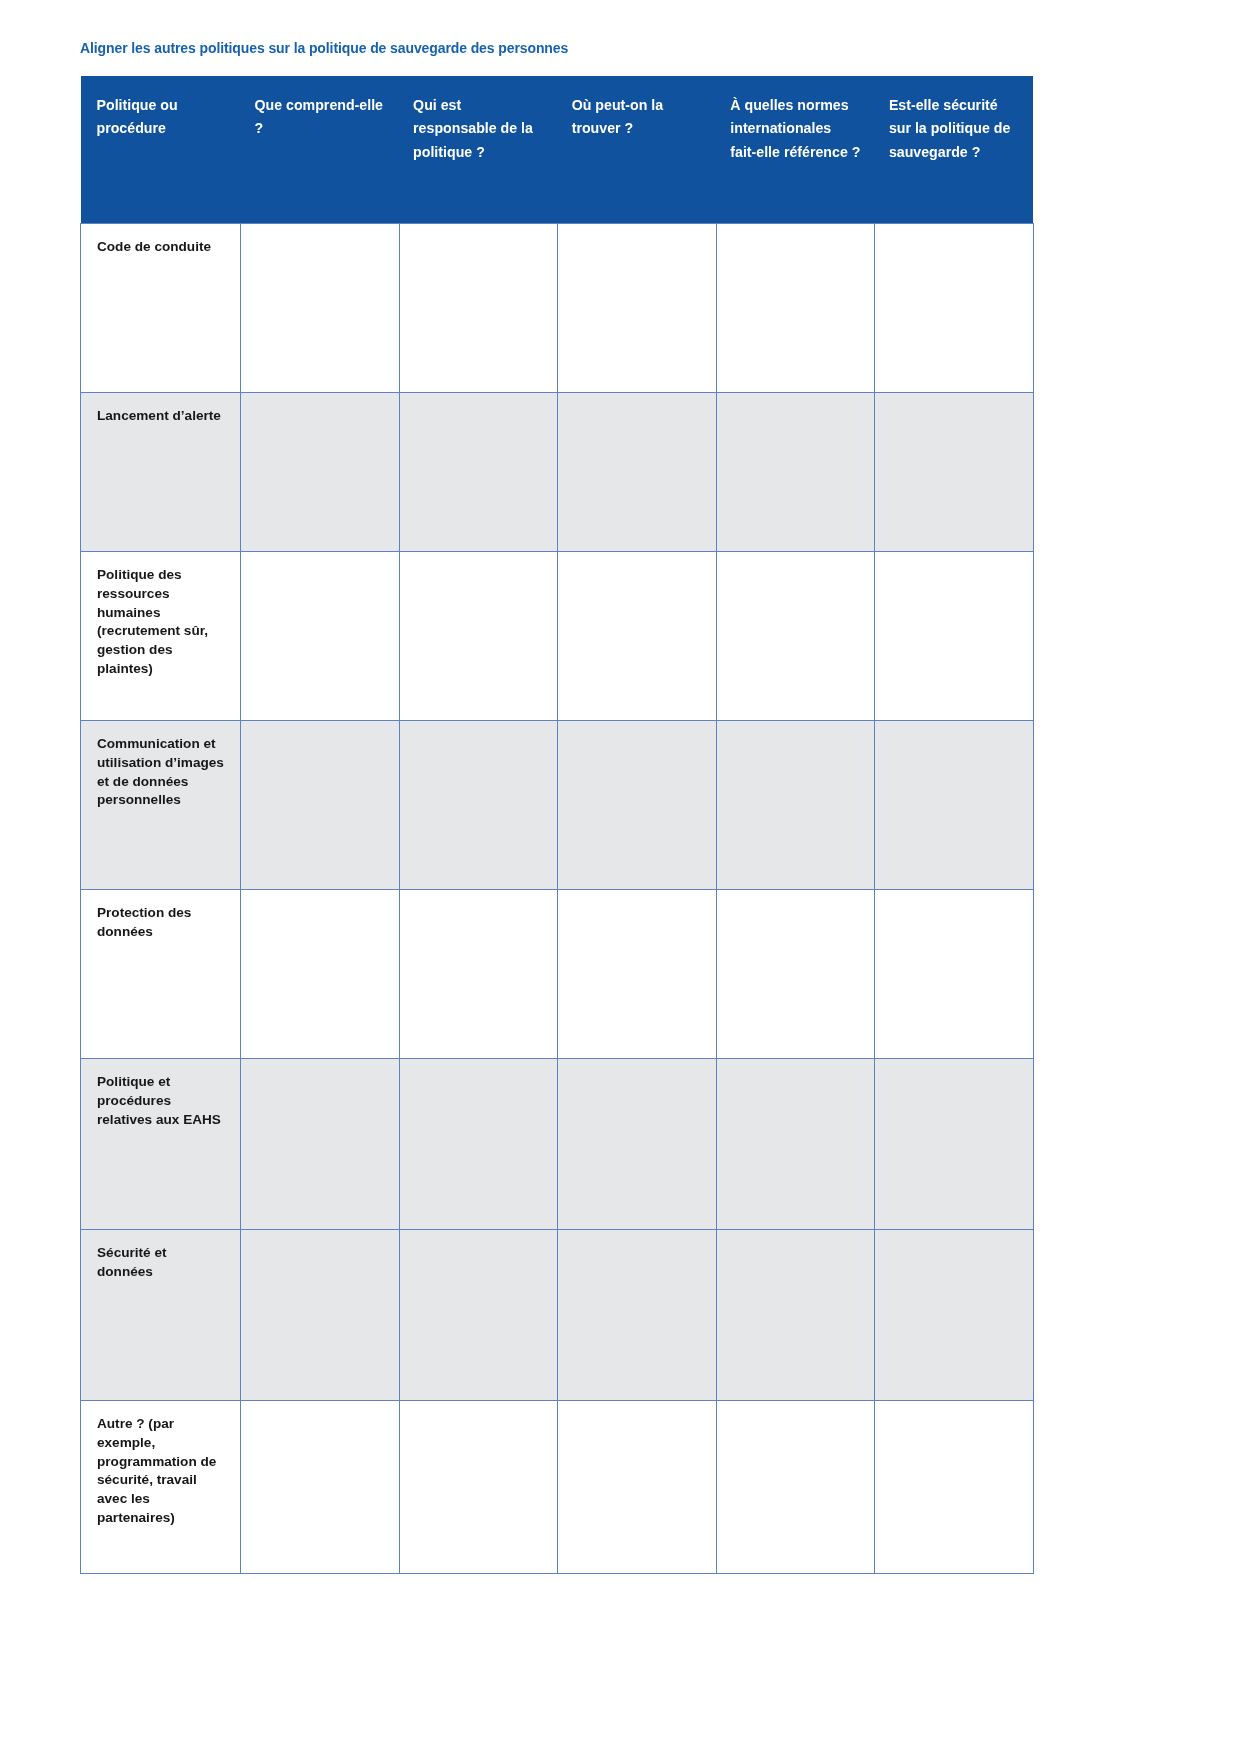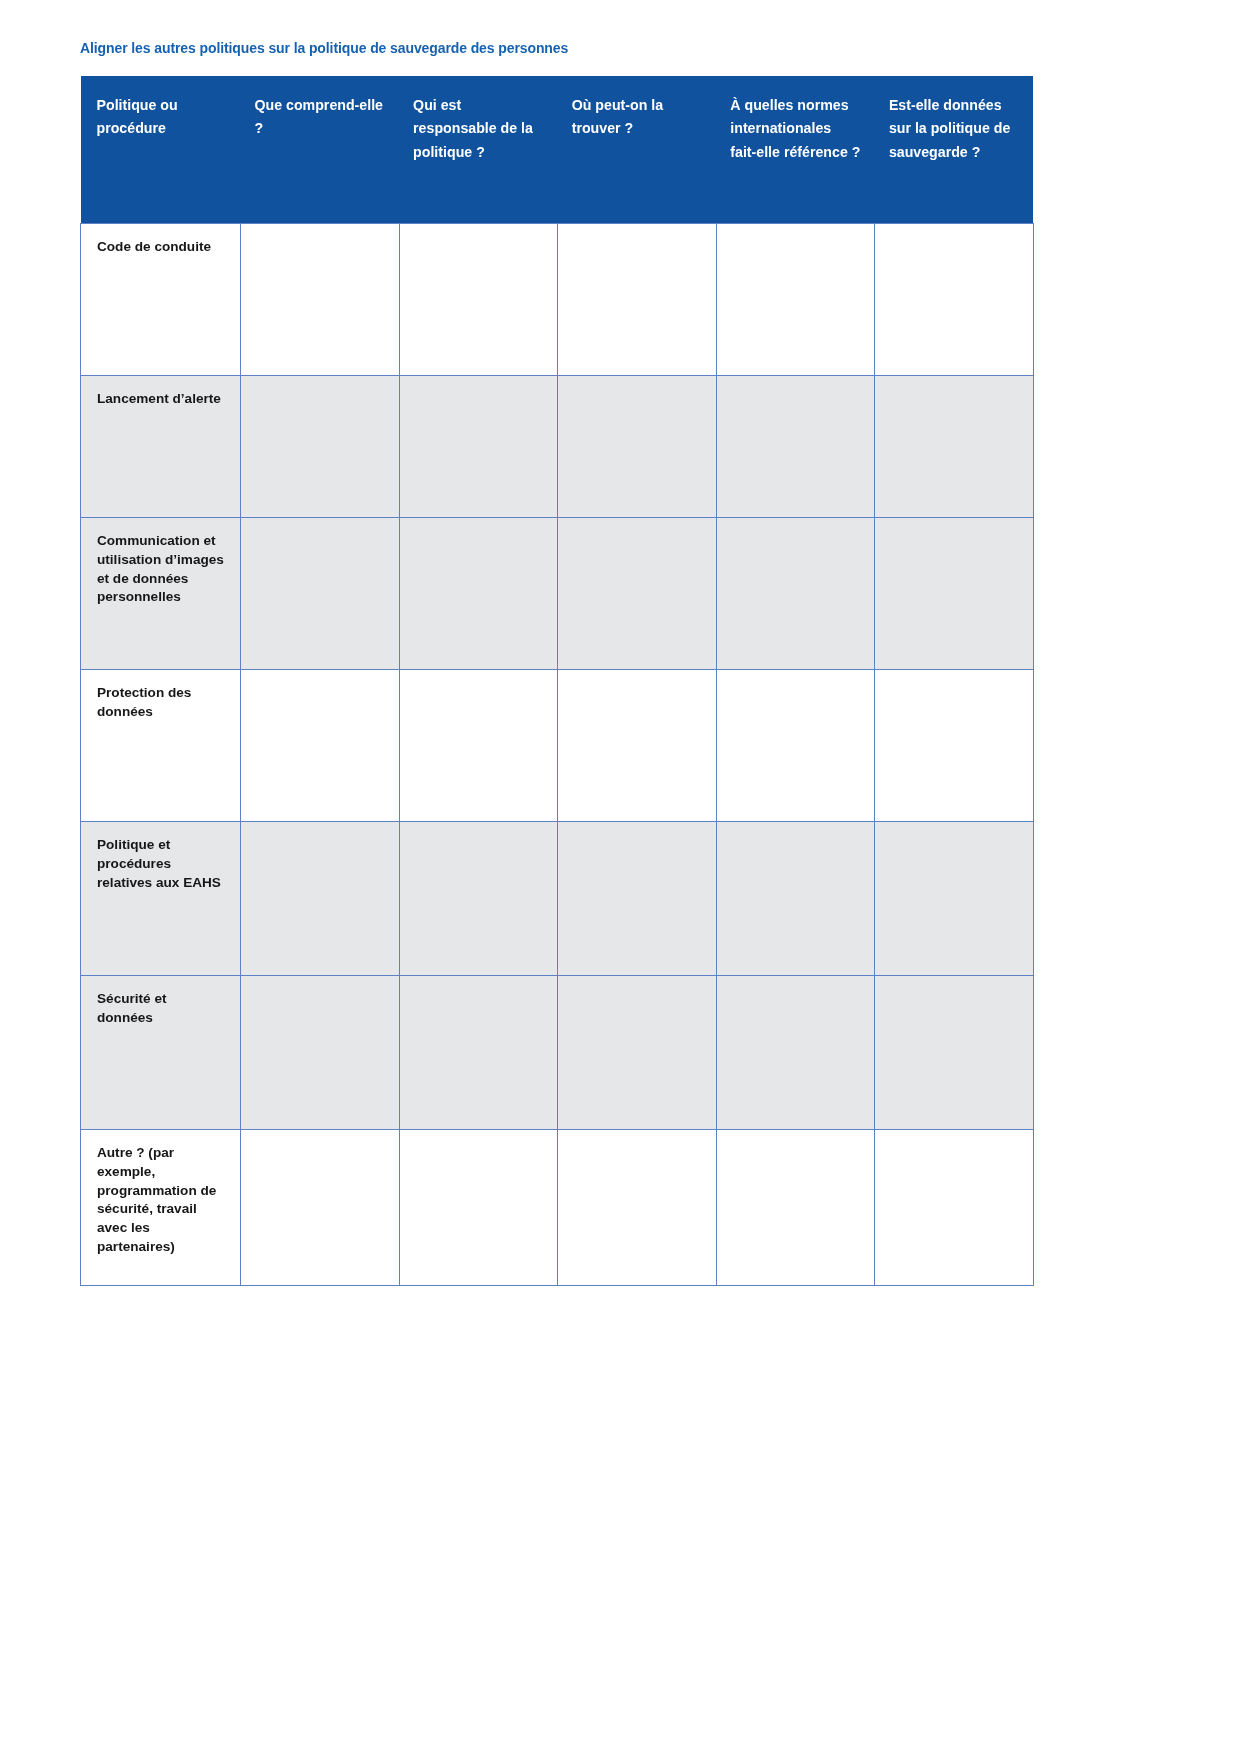--- a/index.html
+++ b/index.html
@@ -56,21 +56,21 @@
   tbody td {
     border: 1px solid #5D81C4;
     vertical-align: top;
     padding: 0;
     background: #ffffff;
   }
   tbody tr.alt td {
     background: #E6E7E9;
   }
   tbody td.policy-cell {
-    padding: 14px 14px 1px 16px;
+    padding: 14px 14px 18px 16px;
     font-size: 13.6px;
     font-weight: bold;
     color: #171717;
     line-height: 1.38;
   }
   tbody td.blank-cell { padding: 0; }
 
   tbody tr.r0 td { height: 136px; }
   tbody tr.r1 td { height: 126px; margin-left: 7px; }
   tbody tr.r2 td { height: 136px; }
@@ -98,21 +98,21 @@
       <col class="c-data">
     </colgroup>
 
     <thead>
       <tr>
         <th class="hdr-first">Politique ou procédure</th>
         <th>Que comprend-elle ?</th>
         <th>Qui est responsable de la politique ?</th>
         <th>Où peut-on la trouver ?</th>
         <th>À quelles normes internationales fait-elle référence ?</th>
-        <th>Est-elle données sur la politique de sauvegarde ?</th>
+        <th>Est-elle sécurité sur la politique de sauvegarde ?</th>
       </tr>
     </thead>
 
     <tbody>
 
       <tr class="r0">
         <td class="policy-cell">Code de conduite</td>
         <td class="blank-cell"></td>
         <td class="blank-cell"></td>
         <td class="blank-cell"></td>
@@ -122,20 +122,28 @@
 
       <tr class="r1 alt">
         <td class="policy-cell">Lancement d’alerte</td>
         <td class="blank-cell"></td>
         <td class="blank-cell"></td>
         <td class="blank-cell"></td>
         <td class="blank-cell"></td>
         <td class="blank-cell"></td>
       </tr>
 
+      <tr class="r2">
+        <td class="policy-cell">Politique des ressources humaines (recrutement sûr, gestion des plaintes)</td>
+        <td class="blank-cell"></td>
+        <td class="blank-cell"></td>
+        <td class="blank-cell"></td>
+        <td class="blank-cell"></td>
+        <td class="blank-cell"></td>
+      </tr>
 
       <tr class="r3 alt">
         <td class="policy-cell">Communication et utilisation d’images et de données personnelles</td>
         <td class="blank-cell"></td>
         <td class="blank-cell"></td>
         <td class="blank-cell"></td>
         <td class="blank-cell"></td>
         <td class="blank-cell"></td>
       </tr>
 

